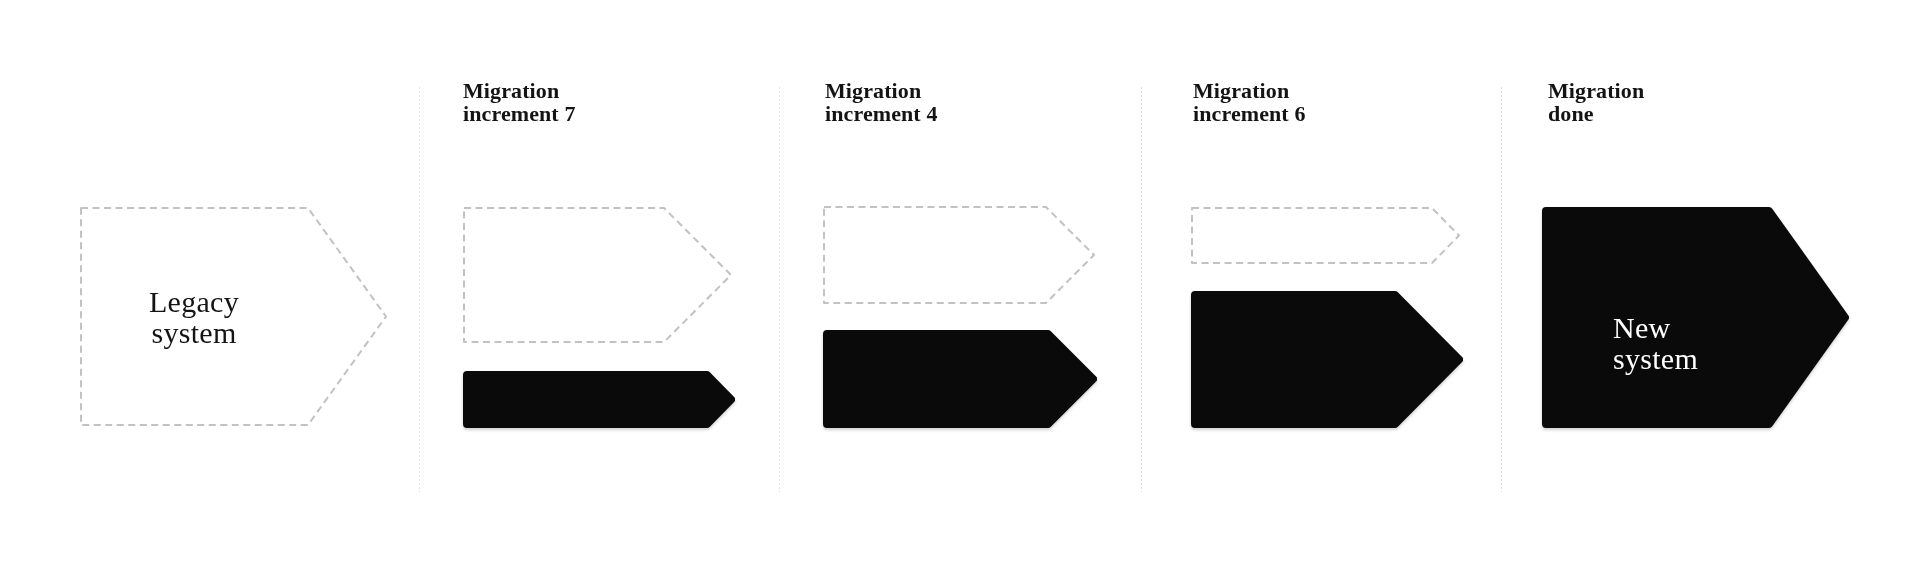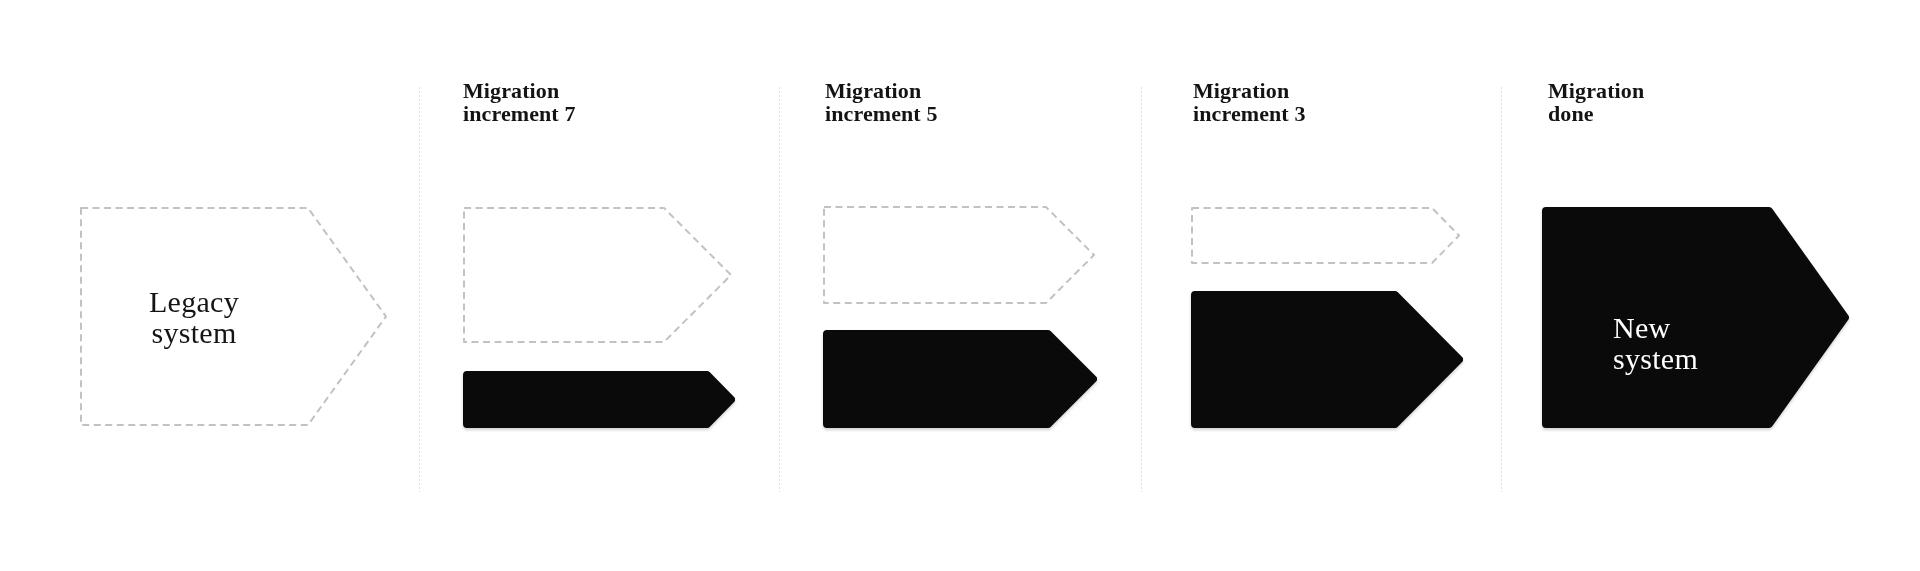--- a/index.html
+++ b/index.html
@@ -87,25 +87,25 @@
         <path d="M12,12 L235,12 L311,118.5 L235,225 L12,225 Z" stroke-linejoin="round" fill="#0a0a0a" stroke="#0a0a0a" stroke-width="8"></path>
       </svg>
     </div>
 
   <div class="col-label" style="left:463px">
     <span>Migration</span>
     <span>increment 7</span>
   </div>
   <div class="col-label" style="left:825px">
     <span>Migration</span>
-    <span>increment 5</span>
+    <span>increment 4</span>
   </div>
   <div class="col-label" style="left:1193px">
     <span>Migration</span>
-    <span>increment 3</span>
+    <span>increment 6</span>
   </div>
   <div class="col-label" style="left:1548px">
     <span>Migration</span>
     <span>done</span>
   </div>
 
   <div class="shape-text legacy-text" style="left:80px;top:207px;width:228px;height:219px">
     <div class="inner">
       <span>Legacy</span>
       <span>system</span>

